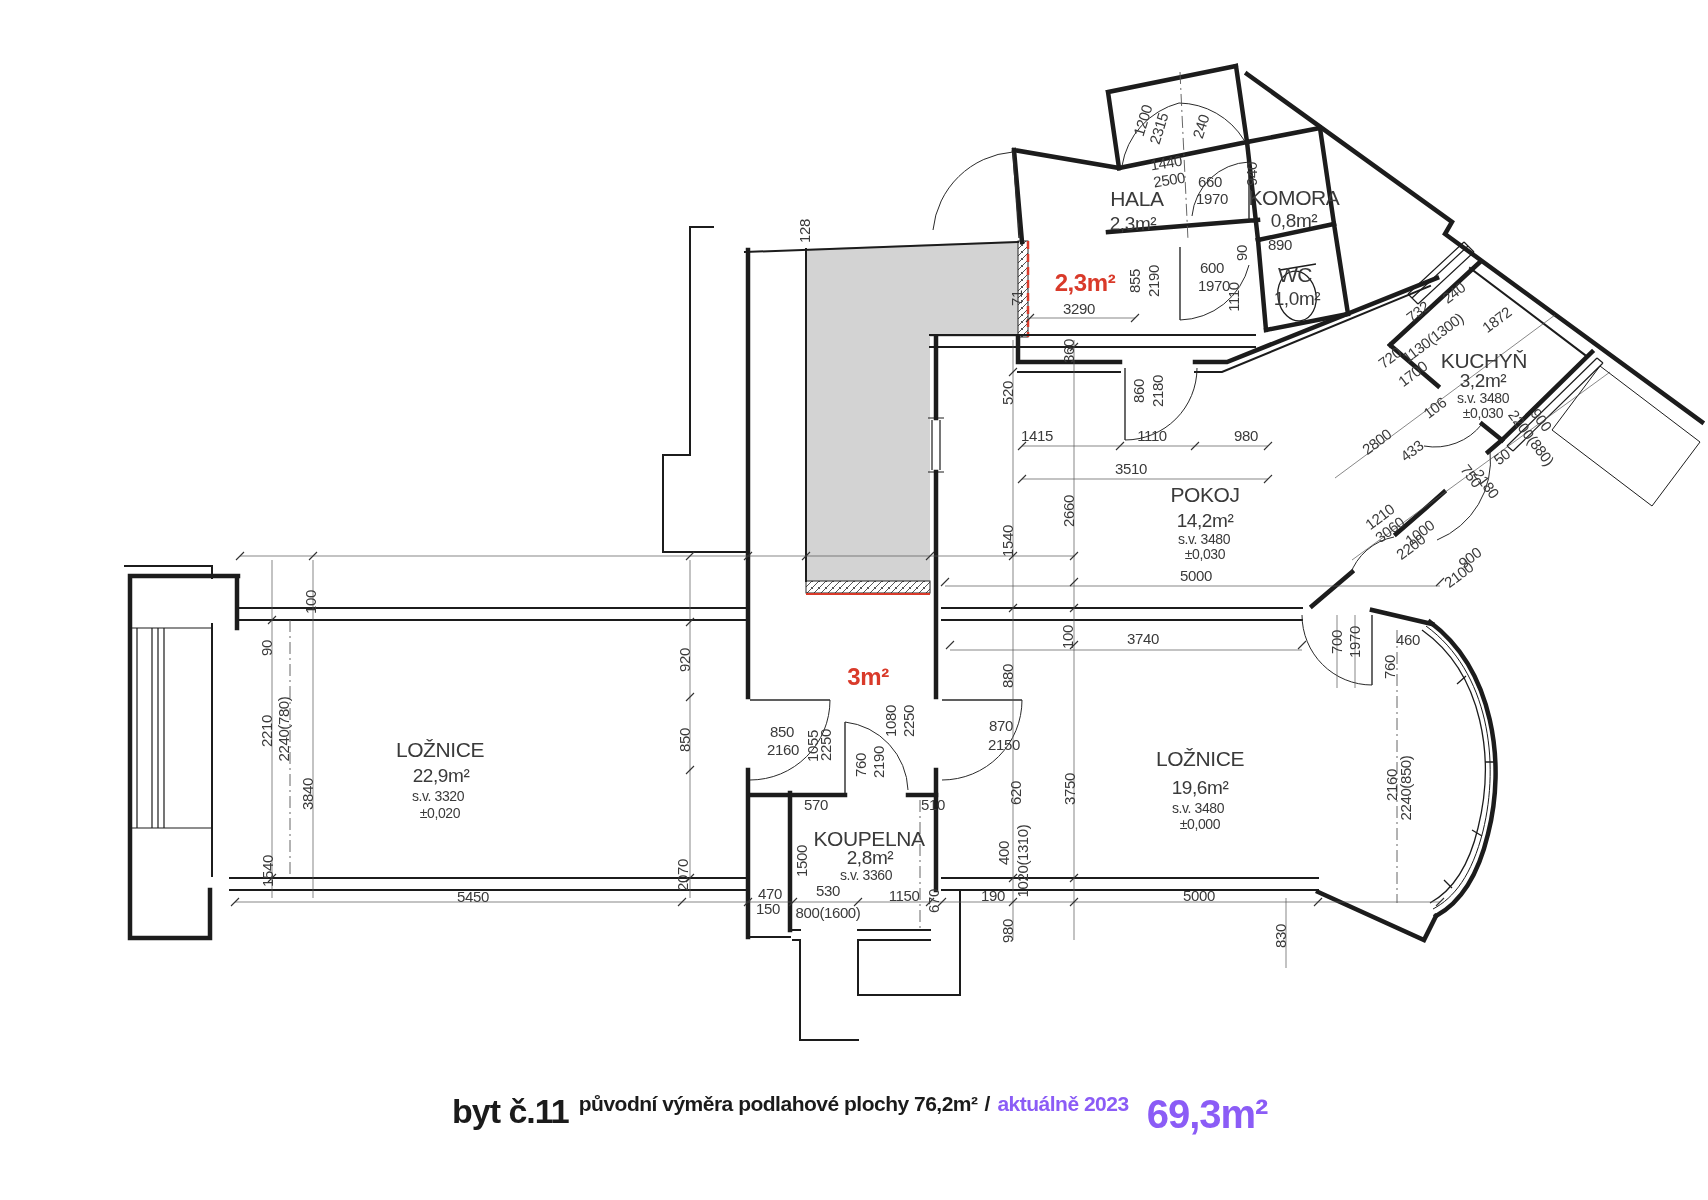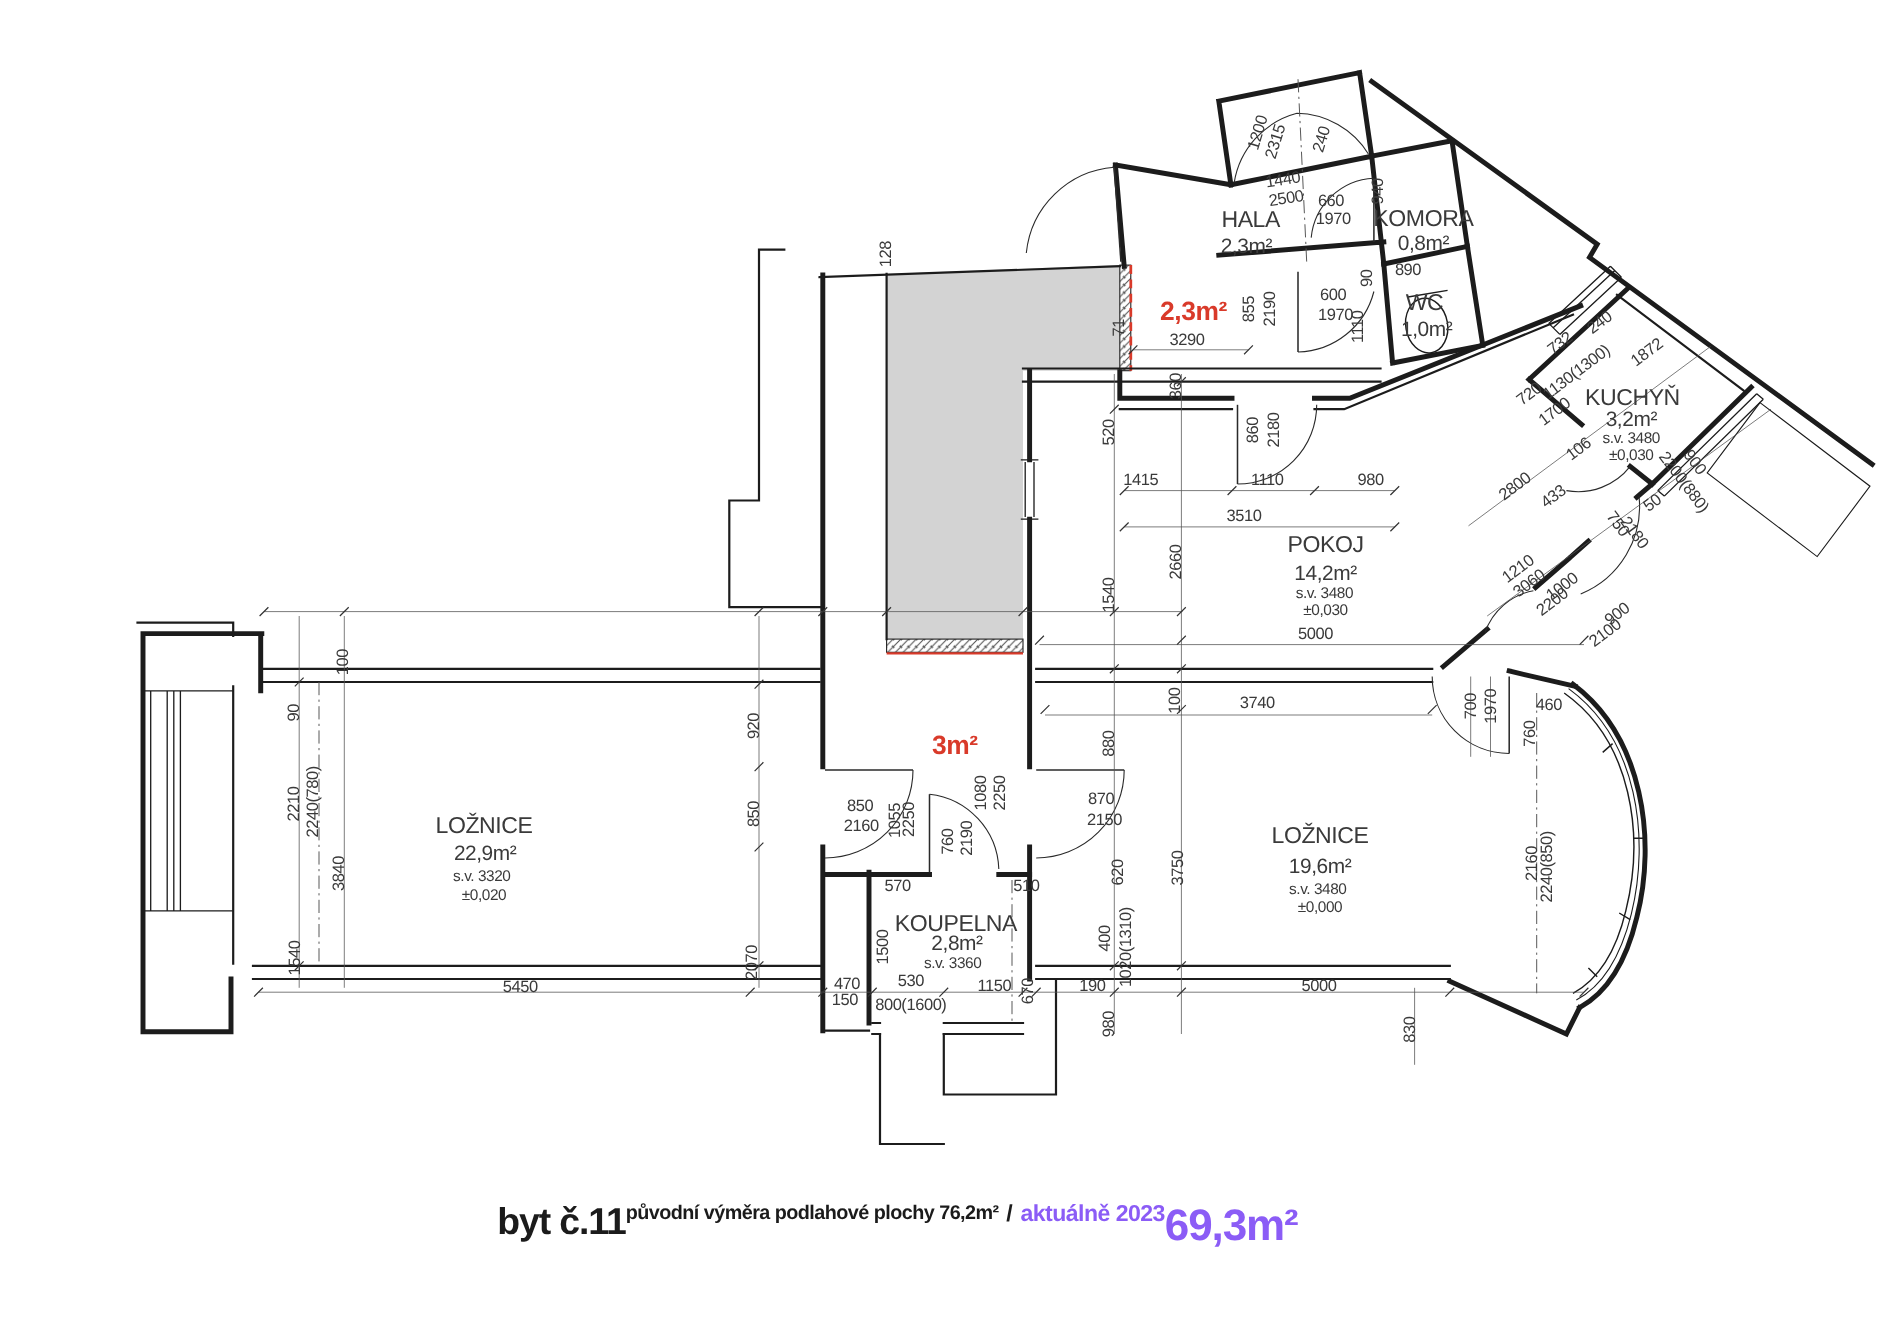--- a/index.html
+++ b/index.html
@@ -2,24 +2,24 @@
 <html><head>
 <meta charset="utf-8">
 <style>
   html,body{margin:0;padding:0;background:#ffffff;}
   .sheet{position:relative;width:1708px;height:1200px;background:#fff;overflow:hidden;
          font-family:"Liberation Sans", sans-serif;}
   svg{position:absolute;left:0;top:0;}
   .titlebar{position:absolute;left:452px;top:1092px;display:flex;align-items:flex-start;
             white-space:nowrap;color:#1b1b1b;}
   .t-apartment{font-size:34px;font-weight:bold;letter-spacing:-1px;}
-  .t-original{font-size:18px;font-weight:bold;letter-spacing:-0.5px;}
+  .t-original{font-size:21px;font-weight:bold;margin-left:10px;letter-spacing:-0.5px;}
   .t-sep{font-size:21px;font-weight:bold;margin:0 7px;}
   .t-actual{font-size:21px;font-weight:bold;letter-spacing:-0.5px;}
-  .t-big{font-size:40px;font-weight:bold;margin-left:0;letter-spacing:-1px;}
+  .t-big{font-size:40px;font-weight:bold;margin-left:18px;letter-spacing:-1px;}
   .red{color:#8b5cf6;}
   text{letter-spacing:-0.4px;}
 </style>
 </head>
 <body>
 
 <div class="sheet">
 
 <svg width="1708" height="1200" viewBox="0 0 1708 1200">
 

